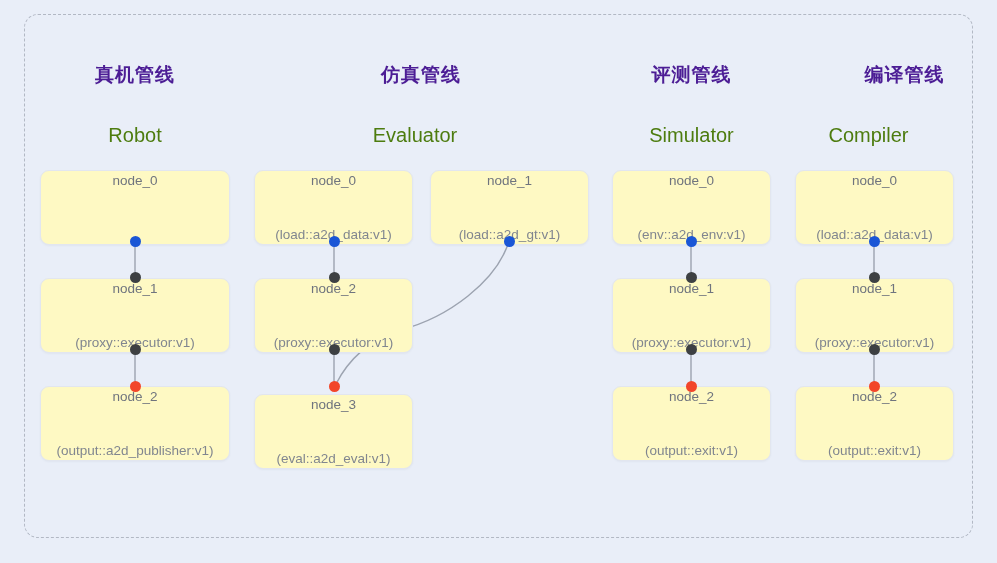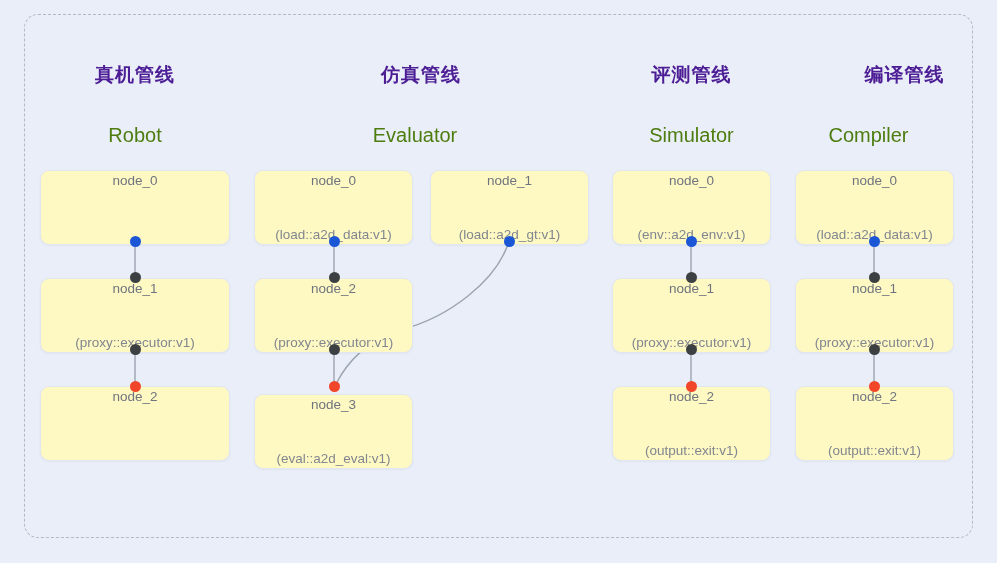--- a/index.html
+++ b/index.html
@@ -126,20 +126,21 @@
       <div class="col-sub" style="left: 40px; top: 124px; width: 190px;">Robot</div>
       <div class="node-box" style="left: 40px; top: 170px; width: 190px; height: 75px;">
         <div class="node-title">node_0</div>
       </div>
       <div class="node-box" style="left: 40px; top: 278px; width: 190px; height: 75px;">
         <div class="node-title">node_1</div>
         <div class="node-sub">(proxy::executor:v1)</div>
       </div>
       <div class="node-box" style="left: 40px; top: 386px; width: 190px; height: 75px;">
         <div class="node-title">node_2</div>
+        <div class="node-sub">(output::a2d_publisher:v1)</div>
       </div>
       <div class="col-title" style="left: 254px; top: 62px; width: 334px;">仿真管线</div>
       <div class="col-sub" style="left: 248px; top: 124px; width: 334px;">Evaluator</div>
       <div class="node-box" style="left: 254px; top: 170px; width: 159px; height: 75px;">
         <div class="node-title">node_0</div>
         <div class="node-sub">(load::a2d_data:v1)</div>
       </div>
       <div class="node-box" style="left: 254px; top: 278px; width: 159px; height: 75px;">
         <div class="node-title">node_2</div>
         <div class="node-sub">(proxy::executor:v1)</div>

